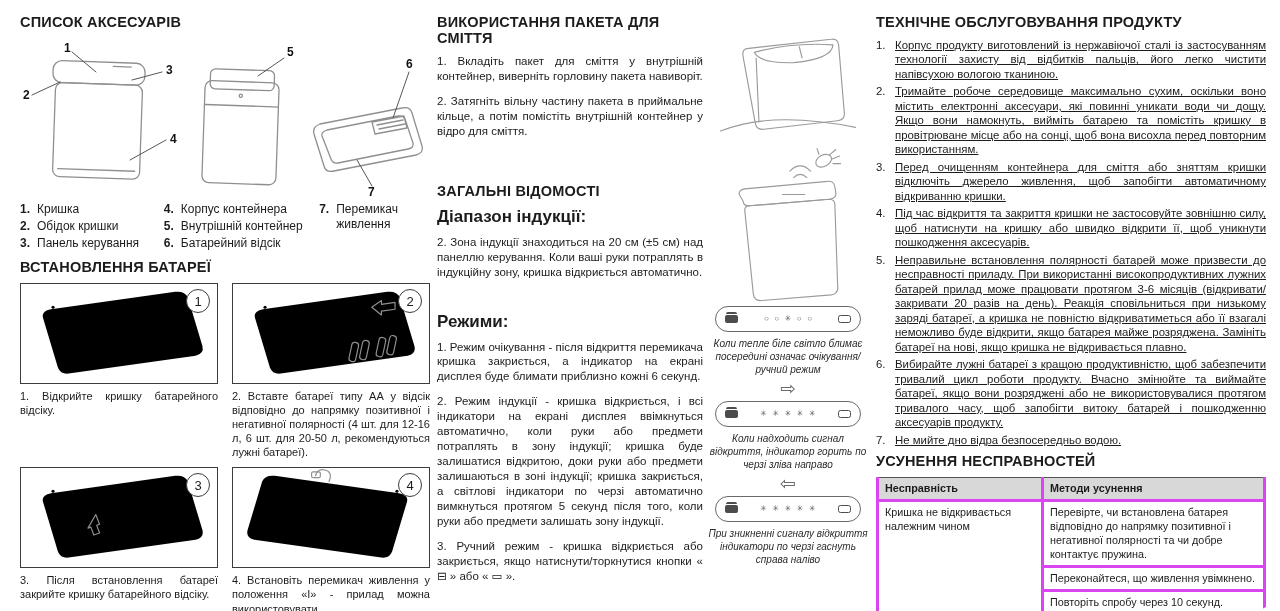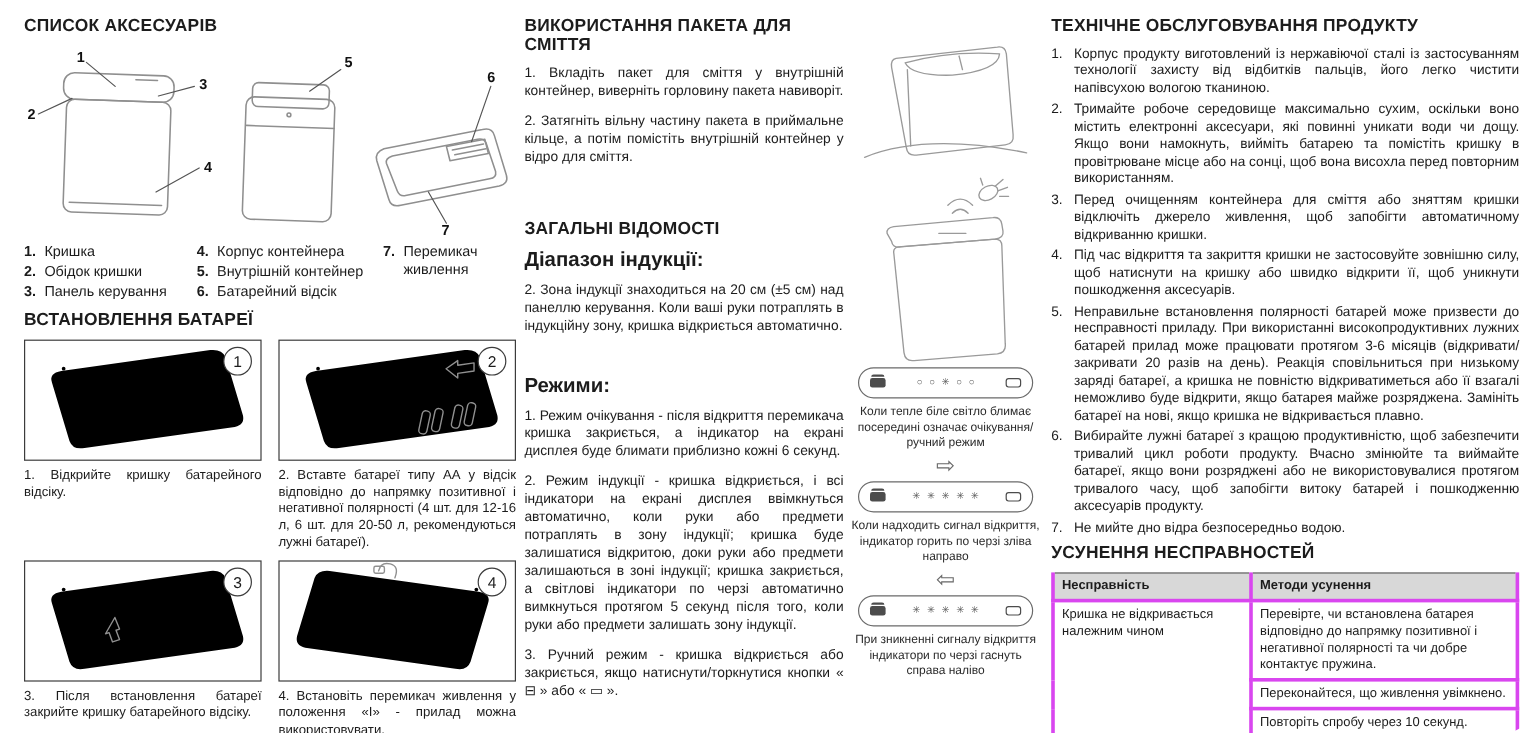--- a/index.html
+++ b/index.html
@@ -40,28 +40,28 @@
   
   .illus svg{display:block;margin:0 auto;}
   .illus path,.illus rect,.illus line,.illus ellipse{fill:none;stroke:#9a9a9a;stroke-width:1.2;stroke-linejoin:round;stroke-linecap:round;}
   .ind-group{margin-top:2px;}
   .pill{width:126px;height:24px;border:1.5px solid #6a6a6a;border-radius:14px;margin:0 auto;
         display:flex;align-items:center;justify-content:space-between;padding:0 9px;background:#fff;}
   .btn-open{width:13px;height:8px;background:#4c4c4c;border-radius:2px;position:relative;}
   .btn-open::before{content:"";position:absolute;top:-3.5px;left:1px;right:1px;height:2.5px;background:#4c4c4c;border-radius:2px 2px 0 0;}
   .btn-close{width:13px;height:8px;border:1.6px solid #4c4c4c;border-radius:2.5px;box-sizing:border-box;}
   .dots{display:flex;gap:5.5px;align-items:center;color:#5a5a5a;font-size:8px;line-height:1;}
-  .ind-caption{font-size:10px;text-align:center;line-height:1.3;margin:5px 2px 0;color:#2b2b2b;}
+  .ind-caption{font-size:10px;font-style:italic;text-align:center;line-height:1.3;margin:5px 2px 0;color:#2b2b2b;}
   .ind-arrow{text-align:center;font-size:19px;color:#6a6a6a;line-height:1;margin:3px 0;}
 
   
   .m-list{display:flex;flex-direction:column;gap:3px;margin-bottom:6px;}
   .m-item{display:flex;gap:4px;font-size:11.4px;line-height:1.27;}
   .m-item .n{min-width:15px;text-align:left;}
-  .m-item .t{text-align:justify;flex:1;}
+  .m-item .t{text-align:justify;flex:1;text-decoration:underline;}
 
   table.ts{width:100%;border-collapse:collapse;font-size:10.8px;line-height:1.3;margin-top:2px;padding-left:25px;}
   table.ts th,table.ts td{border:3px solid #d946ef;padding:3px 6px 4px;vertical-align:top;text-align:left;}
   table.ts th{background:#d8d8d8;font-weight:700;border-top:1.5px solid #555;}
   table.ts .pcol{width:150px;}
 </style>
 </head>
 <body>
 
 <svg width="0" height="0" style="position:absolute" aria-hidden="true">

